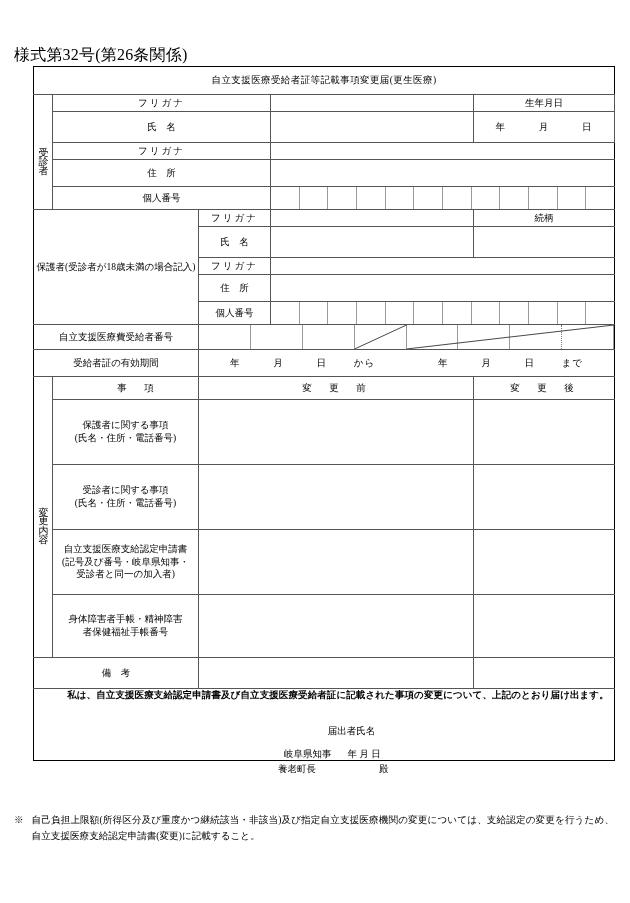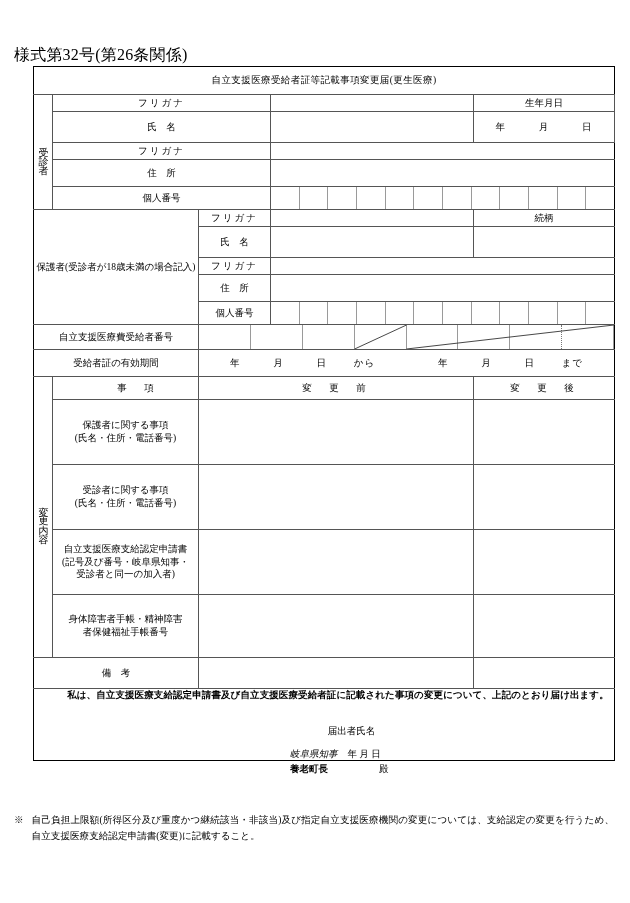--- a/index.html
+++ b/index.html
@@ -133,22 +133,22 @@
   
   .decl {
     text-align: left;
     padding: 10px 0 12px 0;
     font-size: 9.8px;
     line-height: 1.9;
   }
   .decl .ln1 { padding-left: 28px; letter-spacing: 0.1px; font-weight: bold; }
   .decl .ln2 { padding-left: 55px; margin-top: 23px; }
   .decl .ln3 { padding-left: 80px; margin-top: 10px; position: relative; }
-  .decl .addr1 { position: absolute; left: 256px; top: 0; font-style: italic; }
-  .decl .addr2 { position: absolute; left: 256px; top: 15px; font-weight: bold; }
+  .decl .addr1 { position: absolute; left: 250px; top: 0; }
+  .decl .addr2 { position: absolute; left: 244px; top: 15px; }
   .decl .dono  { position: absolute; left: 345px; top: 15px; }
 
   
   .footnote {
     position: absolute;
     left: 14px;
     top: 812px;
     width: 600px;
     font-size: 9.6px;
     line-height: 1.65;

